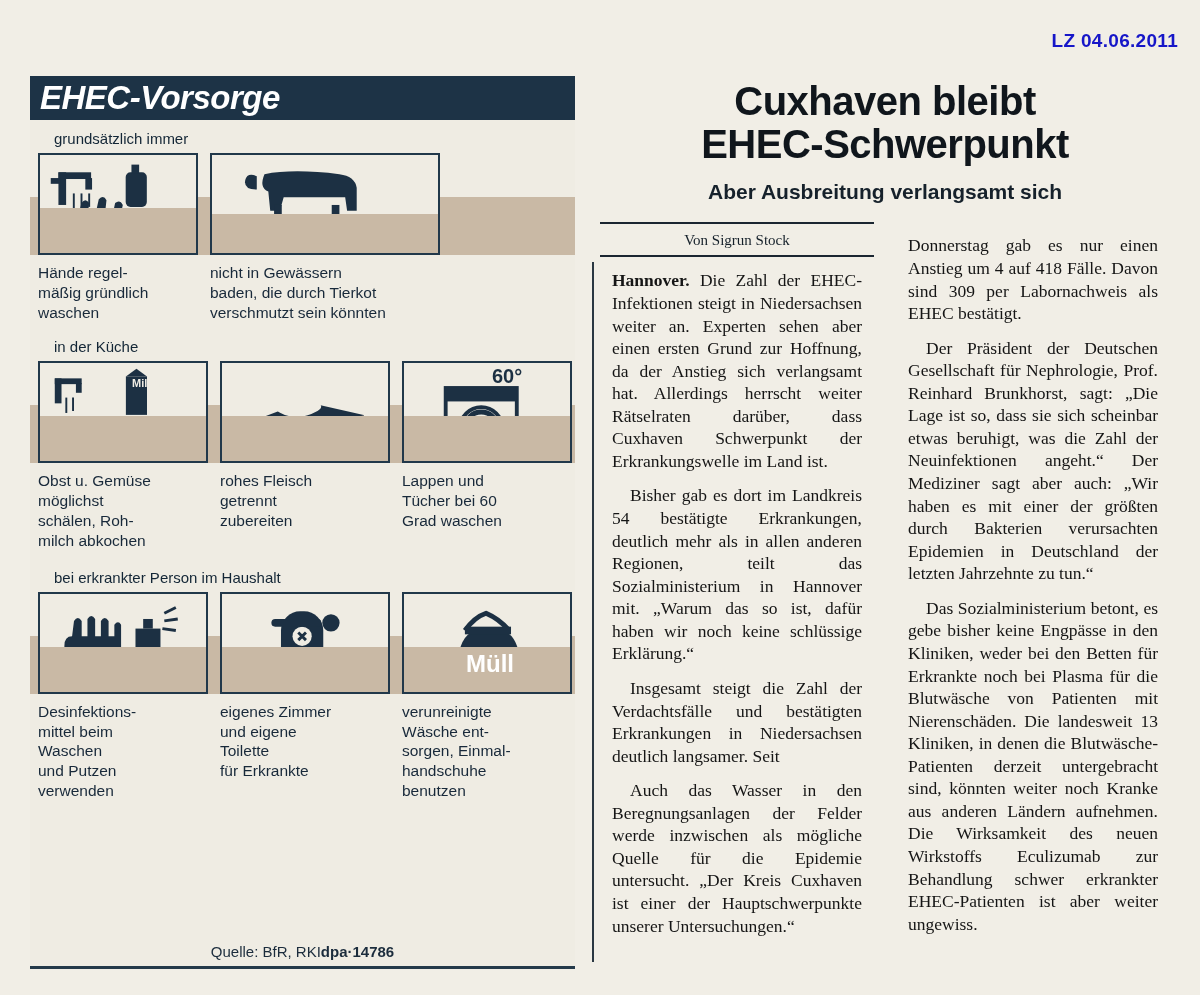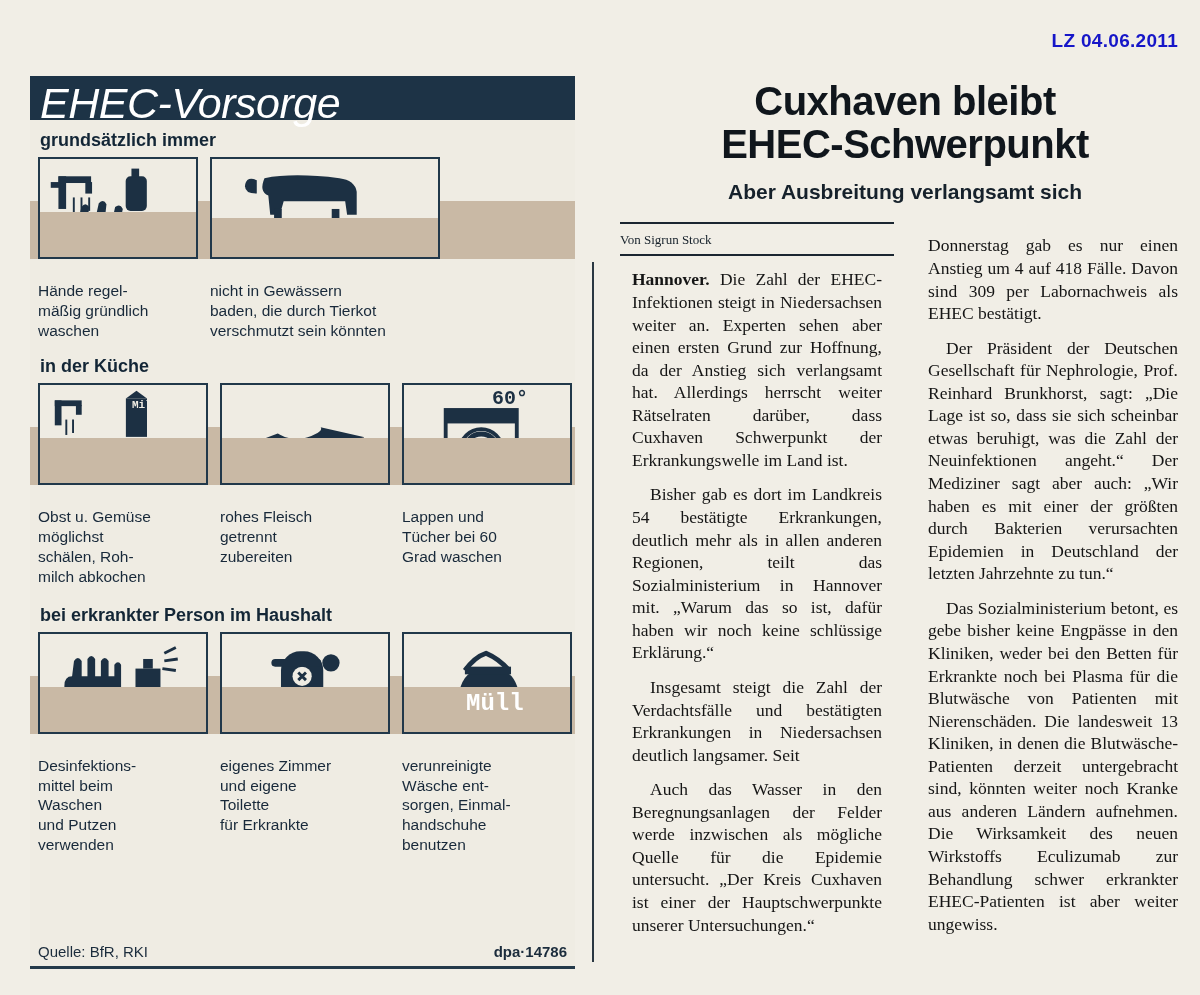--- a/index.html
+++ b/index.html
@@ -46,32 +46,32 @@
     position: relative;
     height: 44px;
     background: #1d3346;
     width: 545px;
   }
   .ig-titlebar .ig-title {
     position: absolute;
     left: 10px;
     top: 3px;
     font-family: "Liberation Sans", sans-serif;
-    font-weight: normal;
+    font-weight: bold;
     font-style: italic;
-    font-size: 43px;
+    font-size: 33px;
     color: #ffffff;
     letter-spacing: -0.5px;
   }
   .sect-head {
     font-family: "Liberation Sans", sans-serif;
-    font-weight: bold;
-    font-size: 18px;
+    font-weight: normal;
+    font-size: 15px;
     color: #132636;
-    margin: 10px 0 6px 10px;
+    margin: 10px 0 6px 24px;
   }
   .row {
     position: relative;
     display: flex;
     gap: 12px;
     margin-left: 8px;
   }
   .cell {
     width: 160px;
   }
@@ -89,51 +89,51 @@
     position: absolute;
     left: 0; right: 0; bottom: 0;
     height: 46%;
     background: #c9b9a5;
   }
   .caption {
     font-family: "Liberation Sans", sans-serif;
     font-size: 15.5px;
     line-height: 1.28;
     color: #18293a;
-    margin-top: 22px;
+    margin-top: 8px;
   }
   
   .band-strip {
     position: absolute;
     left: 0;
     width: 545px;
     height: 58px;
     background: #c9b9a5;
     z-index: 0;
   }
   .row-wrap { position: relative; z-index: 1; }
   .ig-footer {
     position: absolute;
     left: 8px;
     right: 8px;
     bottom: 6px;
     display: flex;
-    justify-content: space-between;
+    justify-content: center;
     font-family: "Liberation Sans", sans-serif;
     font-size: 15px;
     color: #1b2c3c;
     font-weight: bold;
   }
   .ig-footer .src { font-weight: normal; }
   
   svg { display: block; }
   
   .article {
     position: absolute;
-    left: 620px;
+    left: 600px;
     top: 80px;
     width: 570px;
   }
   .headline {
     font-family: "Liberation Sans", sans-serif;
     font-weight: bold;
     font-size: 40px;
     line-height: 1.08;
     color: #10161c;
     text-align: center;
@@ -152,21 +152,22 @@
     display: flex;
     gap: 22px;
   }
   .col { width: 274px; }
   .byline-rule-top {
     border-top: 2px solid #1b2631;
     margin-bottom: 6px;
   }
   .byline {
     font-family: "Liberation Serif", serif;
-    font-size: 13px;
+    font-size: 15px;
+    text-align: center;
     padding: 2px 0 6px 0;
     color: #15202a;
   }
   .byline-rule-bottom {
     border-bottom: 2px solid #1b2631;
     margin-bottom: 10px;
   }
   .col p {
     margin: 12px;
     font-size: 17.5px;
@@ -182,21 +183,21 @@
     position: absolute;
     left: 592px;
     top: 262px;
     width: 2px;
     height: 700px;
     background: #2a3742;
   }
   
   .lbl {
     position: absolute;
-    font-family: Liberation Mono, monospace;
+    font-family: Liberation Sans, sans-serif;
     font-weight: bold;
     color: #ffffff;
     text-align: center;
   }
 </style>
 </head>
 <body>
 
 <div class="page">
 

